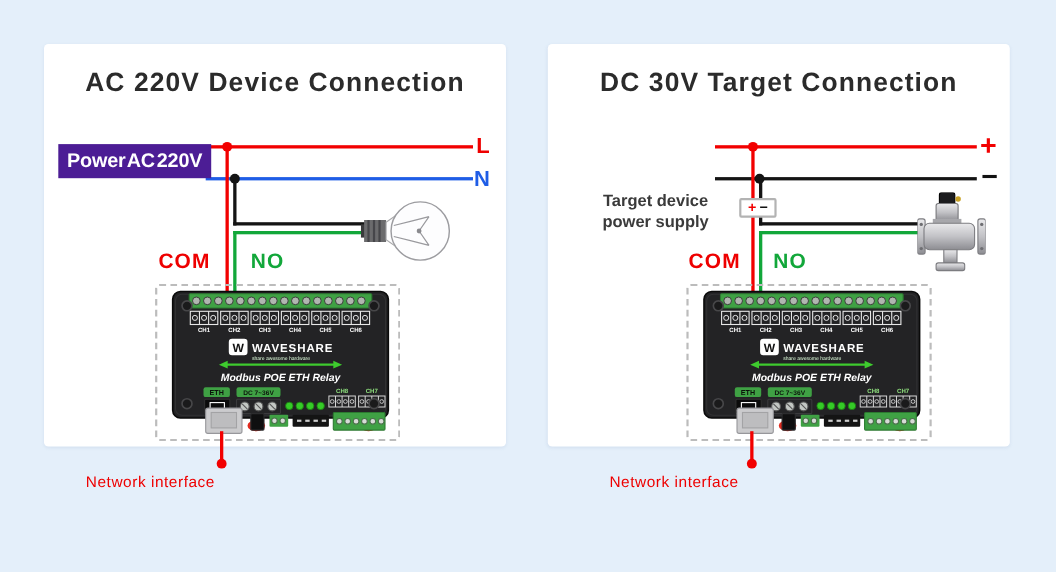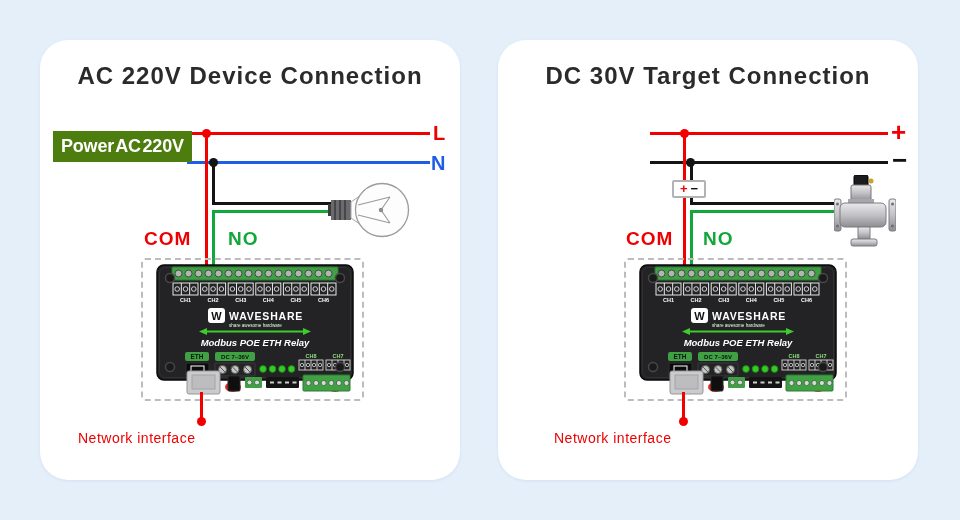--- a/index.html
+++ b/index.html
@@ -1,28 +1,28 @@
 <!DOCTYPE html>
 <html><head>
 <meta charset="utf-8">
 <style>
   html,body{margin:0;padding:0;}
   #stage{position:relative;width:960px;height:520px;background:var(--bg,#e4effa);
     font-family:"Liberation Sans","DejaVu Sans",sans-serif;overflow:hidden;}
-  .card{position:absolute;top:40px;width:420px;height:440px;background:#fff;border-radius:28px;
+  .card{position:absolute;top:40px;width:420px;height:366px;background:#fff;border-radius:4px;
     box-shadow:0 1px 3px rgba(120,150,190,.15);}
   .card h1{margin:22px 0 0 0;text-align:center;font-size:24px;font-weight:600;color:#2b2b2b;
     letter-spacing:1px;}
   .abs{position:absolute;}
   .wire{position:absolute;}
   .h{height:3px;} .v{width:3px;}
   .red{background:var(--red);} .blue{background:var(--blue);} .green{background:var(--green);} .black{background:var(--black);}
   .dot{position:absolute;width:9px;height:9px;border-radius:50%;}
   .dot.red{background:var(--red);} .dot.black{background:var(--black);}
-  .powerbox{position:absolute;height:31px;line-height:31px;background:#4d7c0f;color:#fff;
+  .powerbox{position:absolute;height:31px;line-height:31px;background:#4c1d95;color:#fff;
     font-size:18px;font-weight:700;padding:0 8px;letter-spacing:-.2px;word-spacing:-3px;white-space:nowrap;}
   .endlabel{position:absolute;font-weight:600;font-size:20px;line-height:26px;}
   .endlabel.big{font-size:26px;font-weight:800;line-height:28px;}
   .comno{position:absolute;font-size:19px;font-weight:600;letter-spacing:1px;}
   .com{color:var(--redtext);} .no{color:var(--green);}
   .dashedbox{position:absolute;border:2px dashed #bcbcbc;border-radius:4px;}
   .netlabel{position:absolute;width:248px;text-align:left;color:var(--redtext);
     font-size:14px;font-weight:400;letter-spacing:.5px;}
   .note{position:absolute;width:160px;text-align:center;color:var(--note);font-size:15px;
     font-weight:600;line-height:19px;}
@@ -209,20 +209,22 @@
 
     <div class="wire v black" style="left:192px;top:122px;height:43px;"></div>
     <div class="wire h black" style="left:192px;top:162px;width:146px;"></div>
     <div class="wire h green" style="left:192px;top:170px;width:146px;"></div>
     <div class="wire v green" style="left:192px;top:170px;height:58px;"></div>
     <div class="wire v red" style="left:185px;top:93px;height:135px;"></div>
     <div class="dot red" style="left:182px;top:89px;"></div>
     <div class="dot black" style="left:188px;top:118px;"></div>
 
     <div class="note" style="left:18px;top:133px;">
+      <div>Target device</div>
+      <div>power supply</div>
     </div>
     <div class="supplybox" style="left:174px;top:140px;">
       <span class="p">+</span>
       <span class="m">−</span>
     </div>
 
     <div class="comno com" style="left:128px;top:188px;">COM</div>
     <div class="comno no" style="left:205px;top:188px;">NO</div>
 
     <svg class="abs" style="left:336px;top:135px;" width="62" height="76" viewBox="0 0 62 76">

